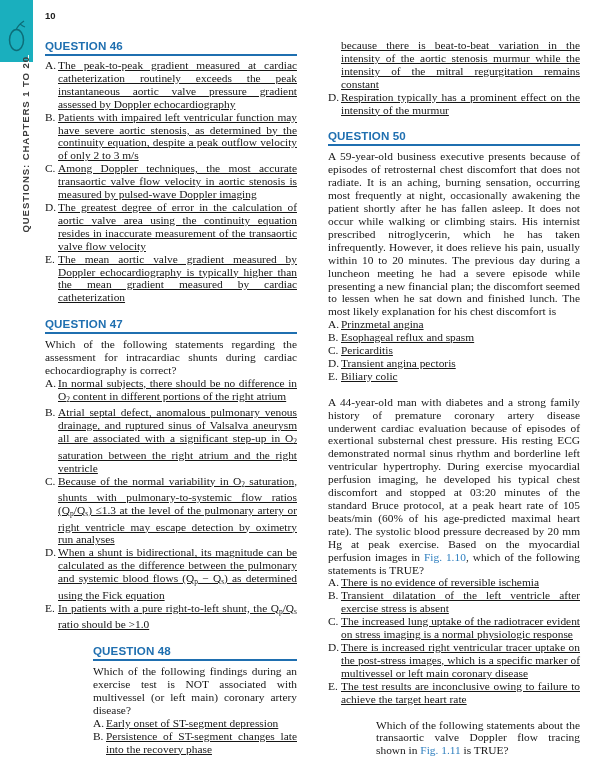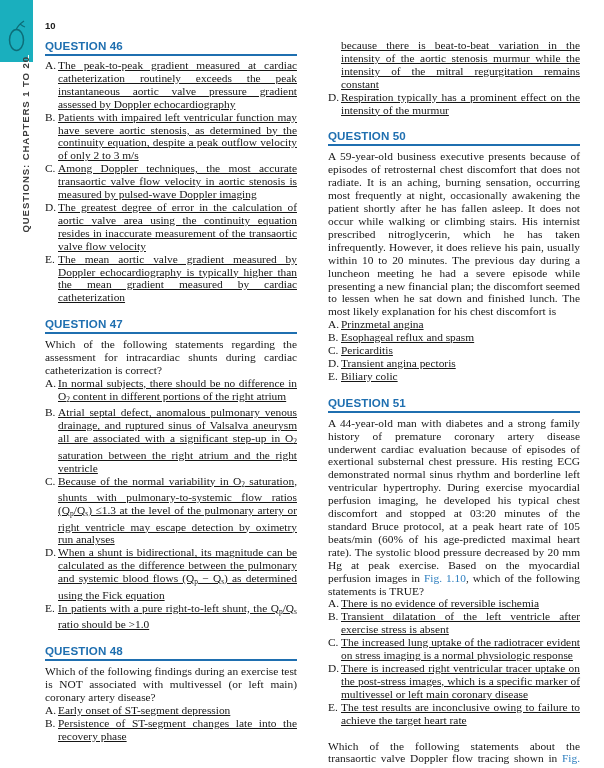--- a/index.html
+++ b/index.html
@@ -54,21 +54,21 @@
     color: #3b3b3b;
     font-variant: small-caps;
     text-transform: uppercase;
     white-space: nowrap;
   }
 
   
   #page-number {
     position: absolute;
     left: 45px;
-    top: 20px;
+    top: 10px;
     font-family: "Liberation Sans", sans-serif;
     font-size: 9.5px;
     font-weight: bold;
     color: #1b1b1b;
   }
 
   #columns {
     position: absolute;
     left: 45px;
     top: 39px;
@@ -87,21 +87,21 @@
     padding: 0 0 1px 0;
     border-bottom: 2.2px solid #1f6fb0;
     font-family: "Liberation Sans", sans-serif;
     font-size: 11.6px;
     font-weight: bold;
     letter-spacing: 0.1px;
     color: #1f6fb0;
     line-height: 14px;
   }
   .q-block { margin-bottom: 13px; }
-  .q-block:last-child { margin-bottom: 0; }
+  .q-block:last-child { margin-bottom: 0; margin-left: 48px; }
 
   .stem {
     margin: 4px 0 0 0;
     font-size: 11.4px;
     line-height: 12.9px;
     text-align: justify;
     color: #161616;
     hyphens: auto;
   }
   .opts {
@@ -152,21 +152,21 @@
         <ul class="opts">
           <li class="opt"><span class="ltr">A.</span><span>The peak-to-peak gradient measured at cardiac catheterization routinely exceeds the peak instantaneous aortic valve pressure gradient assessed by Doppler echocardiography</span></li>
           <li class="opt"><span class="ltr">B.</span><span>Patients with impaired left ventricular function may have severe aortic stenosis, as determined by the continuity equation, despite a peak outflow velocity of only 2 to 3 m/s</span></li>
           <li class="opt"><span class="ltr">C.</span><span>Among Doppler techniques, the most accurate transaortic valve flow velocity in aortic stenosis is measured by pulsed-wave Doppler imaging</span></li>
           <li class="opt"><span class="ltr">D.</span><span>The greatest degree of error in the calculation of aortic valve area using the continuity equation resides in inaccurate measurement of the transaortic valve flow velocity</span></li>
           <li class="opt"><span class="ltr">E.</span><span>The mean aortic valve gradient measured by Doppler echocardiography is typically higher than the mean gradient measured by cardiac catheterization</span></li>
         </ul>
       </div>
       <div class="q-block">
         <div class="q-head">QUESTION 47</div>
-        <p class="stem">Which of the following statements regarding the assessment for intracardiac shunts during cardiac catheterization is correct?</p>
+        <p class="stem">Which of the following statements regarding the assessment for intracardiac shunts during cardiac echocardiography is correct?</p>
         <ul class="opts">
           <li class="opt"><span class="ltr">A.</span><span>In normal subjects, there should be no difference in O<sub>2</sub> content in different portions of the right atrium</span></li>
           <li class="opt"><span class="ltr">B.</span><span>Atrial septal defect, anomalous pulmonary venous drainage, and ruptured sinus of Valsalva aneurysm all are associated with a significant step-up in O<sub>2</sub> saturation between the right atrium and the right ventricle</span></li>
           <li class="opt"><span class="ltr">C.</span><span>Because of the normal variability in O<sub>2</sub> saturation, shunts with pulmonary-to-systemic flow ratios (Q<sub>p</sub>/Q<sub>s</sub>) ≤1.3 at the level of the pulmonary artery or right ventricle may escape detection by oximetry run analyses</span></li>
           <li class="opt"><span class="ltr">D.</span><span>When a shunt is bidirectional, its magnitude can be calculated as the difference between the pulmonary and systemic blood flows (Q<sub>p</sub> − Q<sub>s</sub>) as determined using the Fick equation</span></li>
           <li class="opt"><span class="ltr">E.</span><span>In patients with a pure right-to-left shunt, the Q<sub>p</sub>/Q<sub>s</sub> ratio should be &gt;1.0</span></li>
         </ul>
       </div>
       <div class="q-block">
         <div class="q-head">QUESTION 48</div>
@@ -189,21 +189,20 @@
         <p class="stem">A 59-year-old business executive presents because of episodes of retrosternal chest discomfort that does not radiate. It is an aching, burning sensation, occurring most frequently at night, occasionally awakening the patient shortly after he has fallen asleep. It does not occur while walking or climbing stairs. His internist prescribed nitroglycerin, which he has taken infrequently. However, it does relieve his pain, usually within 10 to 20 minutes. The previous day during a luncheon meeting he had a severe episode while presenting a new financial plan; the discomfort seemed to lessen when he sat down and finished lunch. The most likely explanation for his chest discomfort is</p>
         <ul class="opts">
           <li class="opt"><span class="ltr">A.</span><span>Prinzmetal angina</span></li>
           <li class="opt"><span class="ltr">B.</span><span>Esophageal reflux and spasm</span></li>
           <li class="opt"><span class="ltr">C.</span><span>Pericarditis</span></li>
           <li class="opt"><span class="ltr">D.</span><span>Transient angina pectoris</span></li>
           <li class="opt"><span class="ltr">E.</span><span>Biliary colic</span></li>
         </ul>
       </div>
       <div class="q-block">
-        <div class="q-head">QUESTION 51</div>
         <p class="stem">A 44-year-old man with diabetes and a strong family history of premature coronary artery disease underwent cardiac evaluation because of episodes of exertional substernal chest pressure. His resting ECG demonstrated normal sinus rhythm and borderline left ventricular hypertrophy. During exercise myocardial perfusion imaging, he developed his typical chest discomfort and stopped at 03:20 minutes of the standard Bruce protocol, at a peak heart rate of 105 beats/min (60% of his age-predicted maximal heart rate). The systolic blood pressure decreased by 20 mm Hg at peak exercise. Based on the myocardial perfusion images in <span class="figref">Fig. 1.10</span>, which of the following statements is TRUE?</p>
         <ul class="opts">
           <li class="opt"><span class="ltr">A.</span><span>There is no evidence of reversible ischemia</span></li>
           <li class="opt"><span class="ltr">B.</span><span>Transient dilatation of the left ventricle after exercise stress is absent</span></li>
           <li class="opt"><span class="ltr">C.</span><span>The increased lung uptake of the radiotracer evident on stress imaging is a normal physiologic response</span></li>
           <li class="opt"><span class="ltr">D.</span><span>There is increased right ventricular tracer uptake on the post-stress images, which is a specific marker of multivessel or left main coronary disease</span></li>
           <li class="opt"><span class="ltr">E.</span><span>The test results are inconclusive owing to failure to achieve the target heart rate</span></li>
         </ul>
       </div>
       <div class="q-block">

